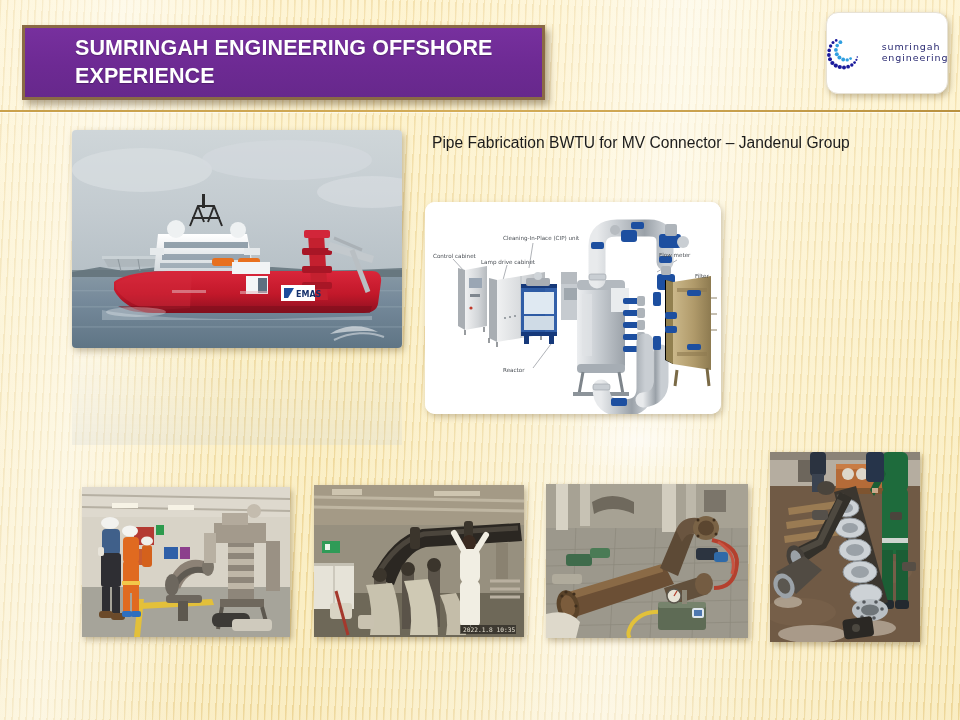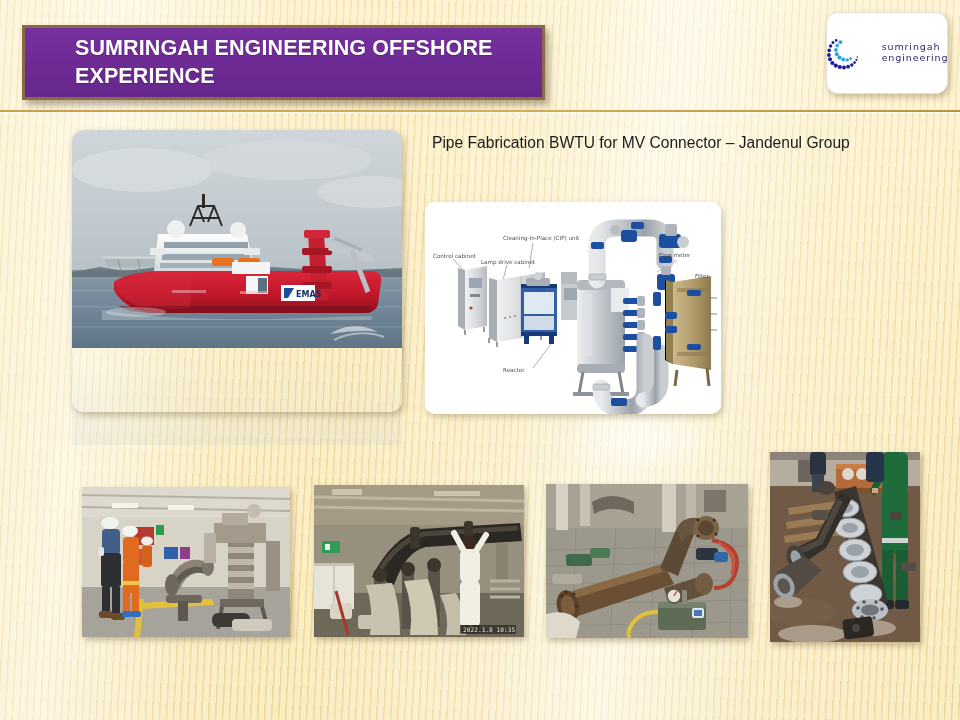--- a/index.html
+++ b/index.html
@@ -71,22 +71,22 @@
   .logo-inner{display:flex;align-items:center;gap:18px;transform:translateX(-1px);}
   .logo-mark{width:40px;height:40px;flex:0 0 40px;}
   .logo-words{display:flex;flex-direction:column;line-height:1.12;}
   .logo-words span{
     font-family:"DejaVu Sans", sans-serif;
     font-size:9.5px;color:#2a2a72;letter-spacing:.9px;
   }
 
   
   .ship-photo{
-    position:absolute;left:72px;top:130px;width:330px;height:282px;
-    border-radius:12px;overflow:hidden;
+    position:absolute;left:72px;top:130px;width:330px;height:218px;
+    border-radius:4px;overflow:hidden;
     box-shadow:2px 3px 7px rgba(110,90,50,.40);
     z-index:3;
   }
   .ship-reflection{
     position:absolute;left:72px;top:349px;width:330px;height:96px;
     border-radius:0 0 12px 12px;overflow:hidden;
     transform:scaleY(-1);
     -webkit-mask-image:linear-gradient(to top, transparent 0%, rgba(0,0,0,.32) 70%, rgba(0,0,0,.50) 100%);
     mask-image:linear-gradient(to top, transparent 0%, rgba(0,0,0,.32) 70%, rgba(0,0,0,.50) 100%);
     opacity:.45;z-index:2;

